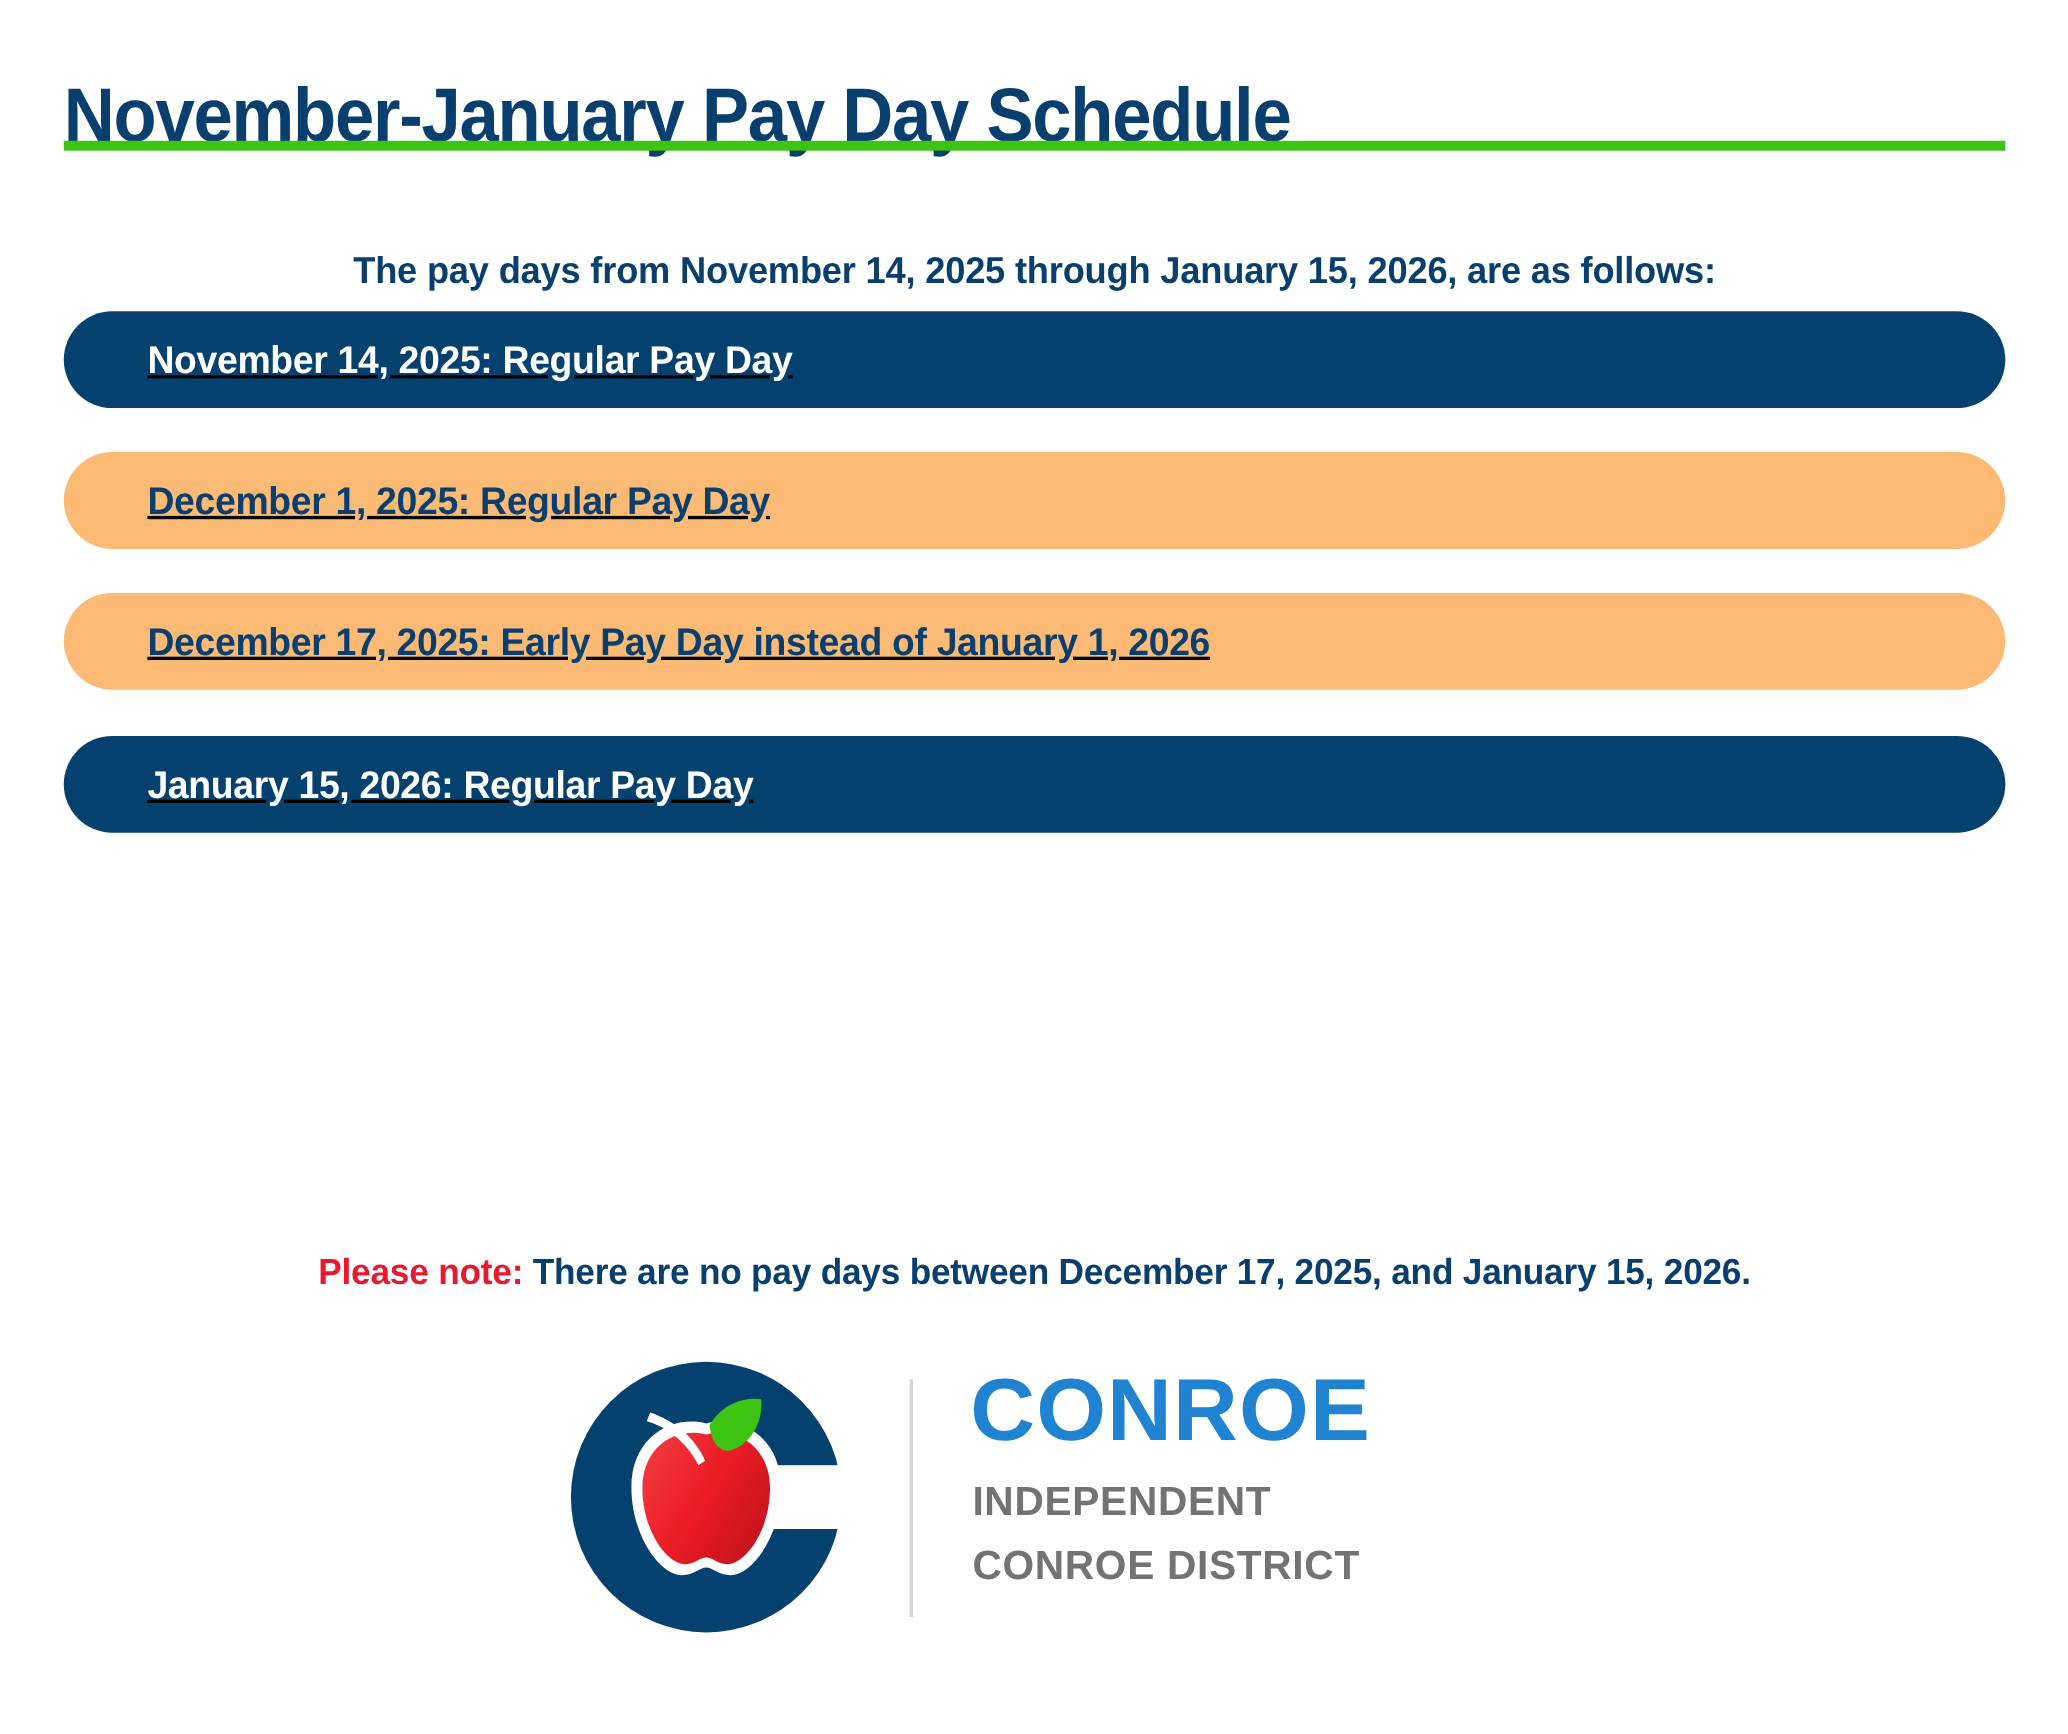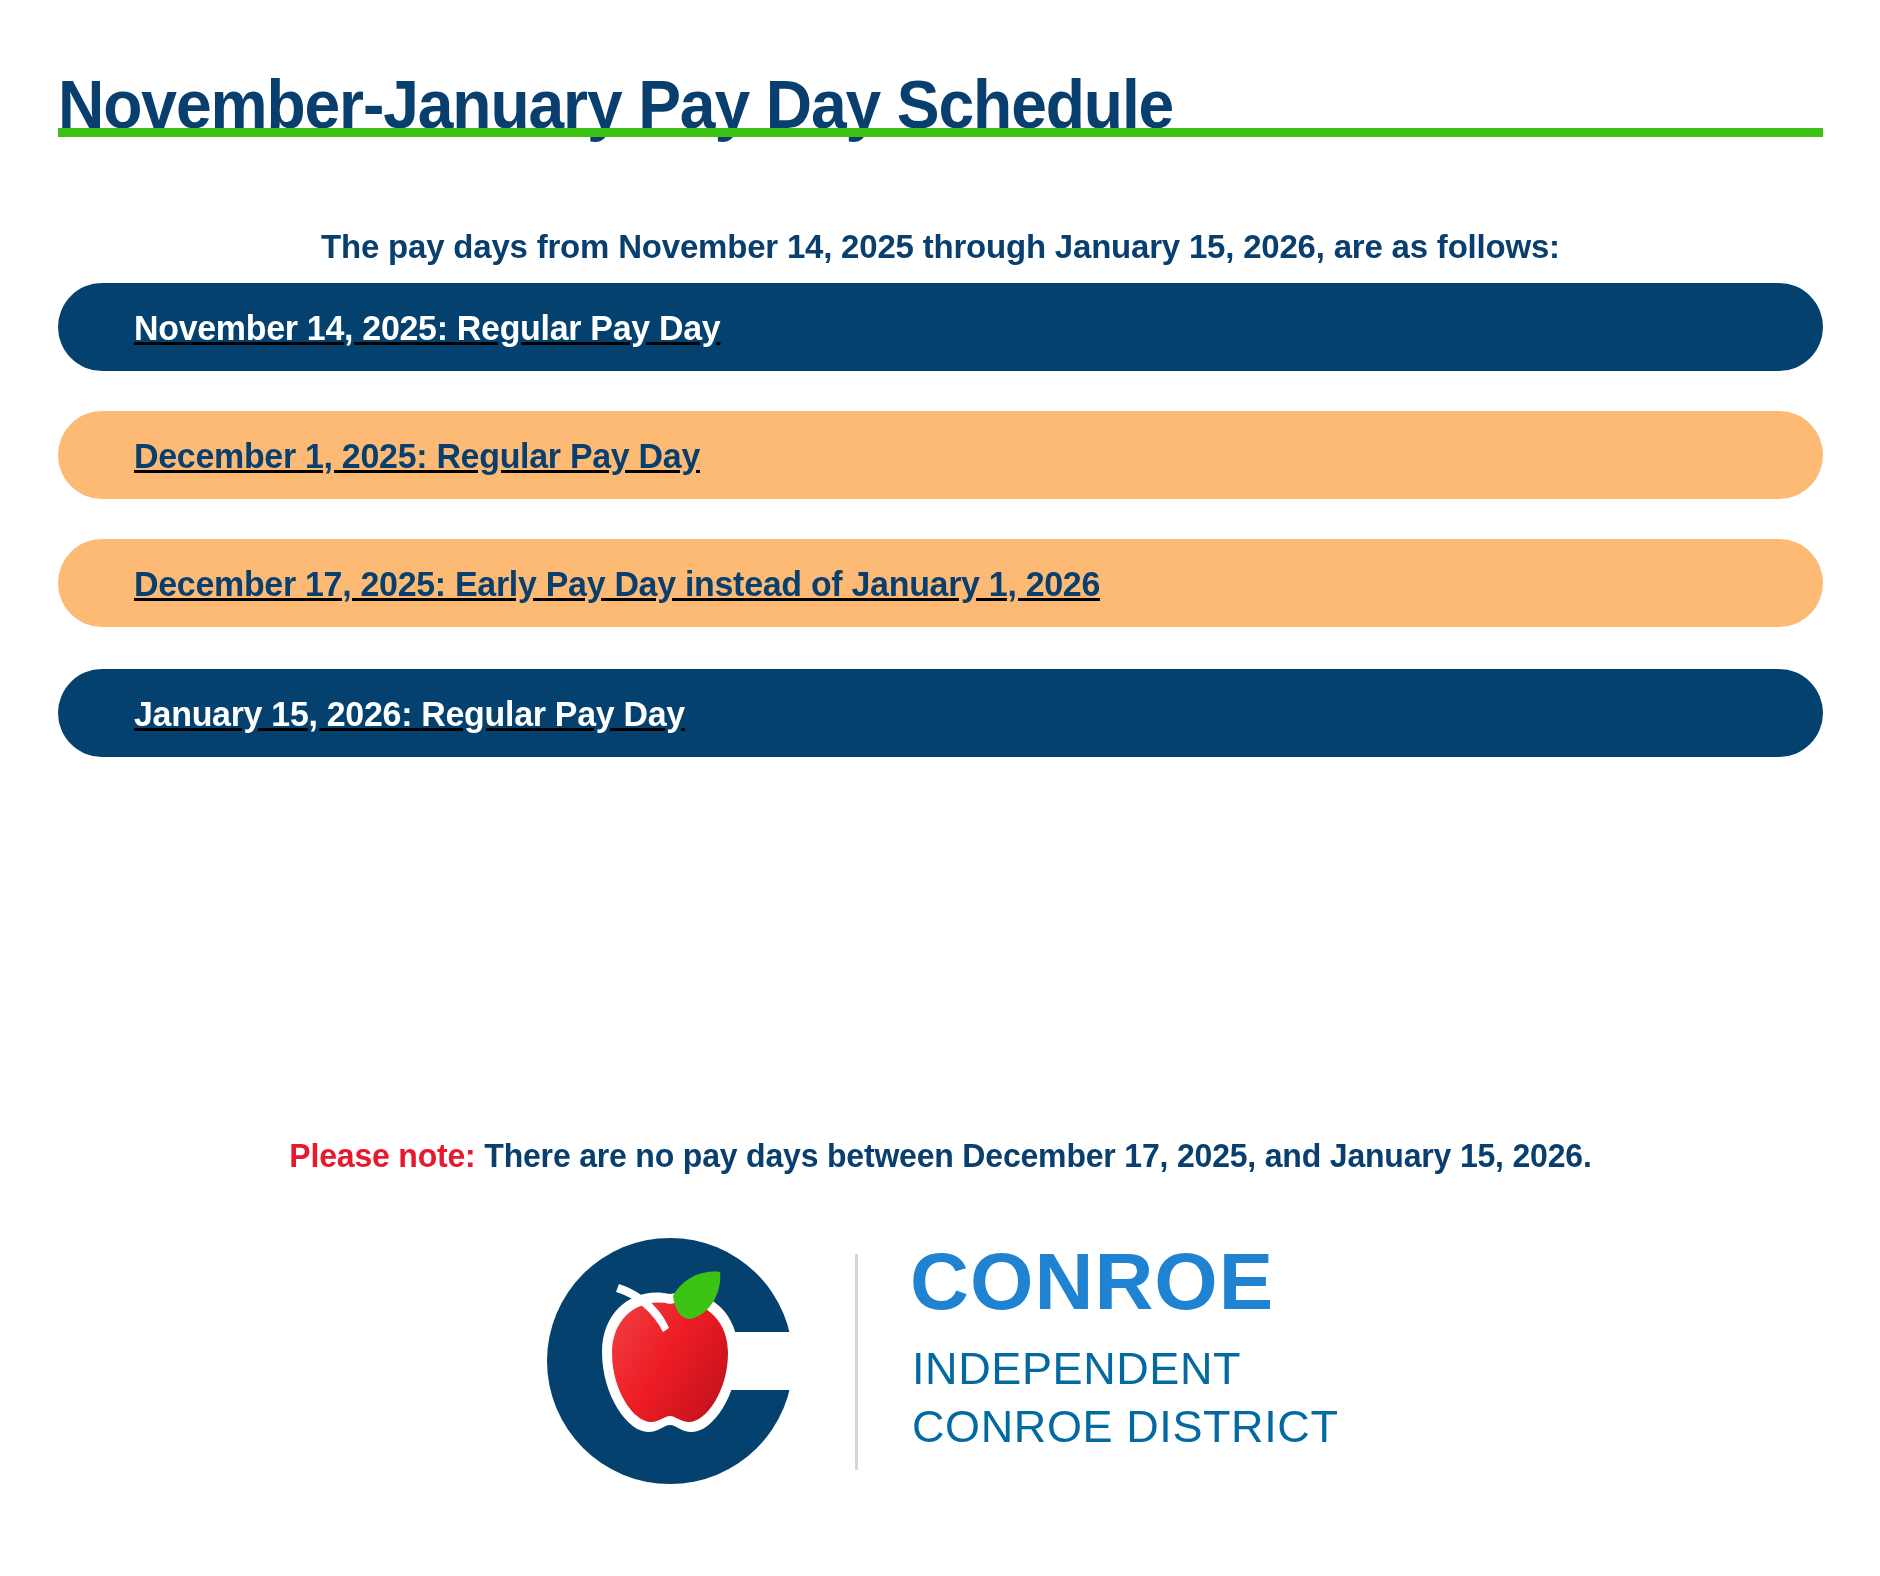--- a/index.html
+++ b/index.html
@@ -111,21 +111,21 @@
     letter-spacing: -0.2px;
     white-space: nowrap;
     transform: scaleX(0.97);
     transform-origin: center top;
   }
   .note-strong { color: #E8192C; }
 
   
   .logo {
     position: absolute;
-    left: 545px;
+    left: 517px;
     top: 1236px;
     width: 790px;
     height: 250px;
   }
   .logo-mark {
     position: absolute;
     left: 0;
     top: 0;
     width: 250px;
     height: 250px;
@@ -154,23 +154,23 @@
     color: #1F83D2;
     letter-spacing: 1px;
     line-height: 1;
     white-space: nowrap;
     transform: scaleX(1.02);
     transform-origin: left top;
   }
   .wm-line2, .wm-line3 {
     position: absolute;
     left: 2px;
-    font-size: 45px;
-    font-weight: 400;
-    color: #0369a1;
+    font-size: 37px;
+    font-weight: 700;
+    color: #737373;
     letter-spacing: 0.6px;
     line-height: 1;
     white-space: nowrap;
     transform: scaleX(1.0);
     transform-origin: left top;
   }
   .wm-line2 { top: 110px; }
   .wm-line3 { top: 168px; }
 </style>
 </head>

